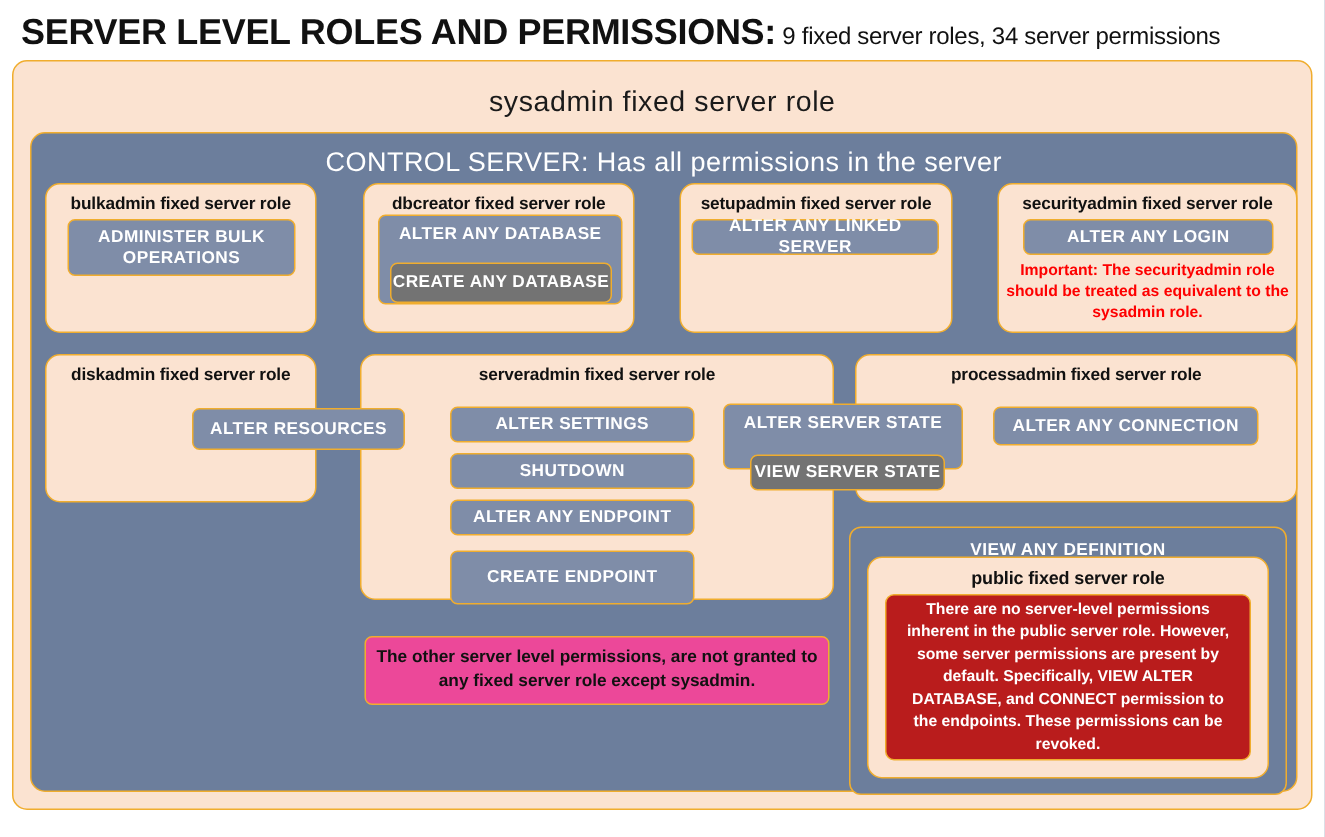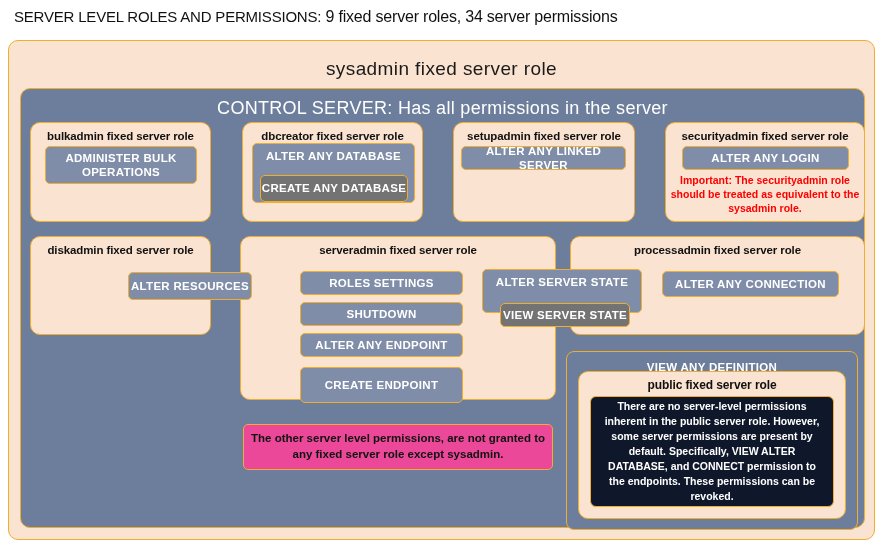--- a/index.html
+++ b/index.html
@@ -19,22 +19,22 @@
   #title-bar {
     position: absolute;
     left: 14px;
     top: 8px;
     width: 860px;
     height: 28px;
     white-space: nowrap;
     color: #111111;
   }
   #title-strong {
-    font-size: 15px;
-    font-weight: 400;
+    font-size: 24px;
+    font-weight: 700;
     letter-spacing: -0.2px;
   }
   #title-sub {
     font-size: 16px;
     font-weight: 400;
     letter-spacing: -0.2px;
   }
 
   
   .panel {
@@ -146,21 +146,21 @@
     font-size: 10.5px;
     font-weight: bold;
     line-height: 1.32;
   }
 
   
   #role-diskadmin    { left: 30px;  top: 236px; width: 181px; height: 99px; }
   #role-serveradmin  { left: 240px; top: 236px; width: 316px; height: 164px; }
   #role-processadmin { left: 570px; top: 236px; width: 295px; height: 99px; }
 
-  #perm-alter-resources    { left: 128px; top: 272px; width: 124px; height: 28px; }
+  #perm-alter-resources    { left: 128px; top: 272px; width: 142px; height: 28px; }
   #perm-alter-settings     { left: 300px; top: 271px; width: 163px; height: 24px; }
   #perm-shutdown           { left: 300px; top: 302px; width: 163px; height: 24px; }
   #perm-alter-any-endpoint { left: 300px; top: 333px; width: 163px; height: 24px; }
   #perm-create-endpoint    { left: 300px; top: 367px; width: 163px; height: 36px; }
 
   #perm-alter-server-state { left: 482px; top: 269px; width: 160px; height: 44px; align-items: flex-start; padding-top: 5px; }
   #perm-view-server-state  { left: 500px; top: 303px; width: 130px; height: 24px; }
 
   #perm-alter-any-conn     { left: 662px; top: 271px; width: 177px; height: 26px; }
 
@@ -191,21 +191,21 @@
     width: 268px;
     height: 148px;
   }
   #public-note {
     position: absolute;
     left: 590px;
     top: 396px;
     width: 244px;
     height: 111px;
     box-sizing: border-box;
-    background: #0f172a;
+    background: #b91c1c;
     border: 1.5px solid #f0ad2e;
     border-radius: 6px;
     color: #ffffff;
     font-size: 10.5px;
     font-weight: bold;
     line-height: 1.42;
     text-align: center;
     display: flex;
     align-items: center;
     justify-content: center;
@@ -274,21 +274,21 @@
   <div class="role-title" style="top:7px;">diskadmin fixed server role</div>
 </div>
 <div class="panel peach" id="role-serveradmin">
   <div class="role-title" style="top:7px;">serveradmin fixed server role</div>
 </div>
 <div class="panel peach" id="role-processadmin">
   <div class="role-title" style="top:7px;">processadmin fixed server role</div>
 </div>
 
 <div class="perm" id="perm-alter-resources">ALTER RESOURCES</div>
-<div class="perm" id="perm-alter-settings">ROLES SETTINGS</div>
+<div class="perm" id="perm-alter-settings">ALTER SETTINGS</div>
 <div class="perm" id="perm-shutdown">SHUTDOWN</div>
 <div class="perm" id="perm-alter-any-endpoint">ALTER ANY ENDPOINT</div>
 <div class="perm" id="perm-create-endpoint">CREATE  ENDPOINT</div>
 <div class="perm" id="perm-alter-server-state">ALTER SERVER  STATE</div>
 <div class="perm dark" id="perm-view-server-state">VIEW SERVER  STATE</div>
 <div class="perm" id="perm-alter-any-conn">ALTER ANY CONNECTION</div>
 
 <div class="panel" id="view-any-definition-panel">
   <div id="view-any-definition-label">VIEW ANY DEFINITION</div>
 </div>

